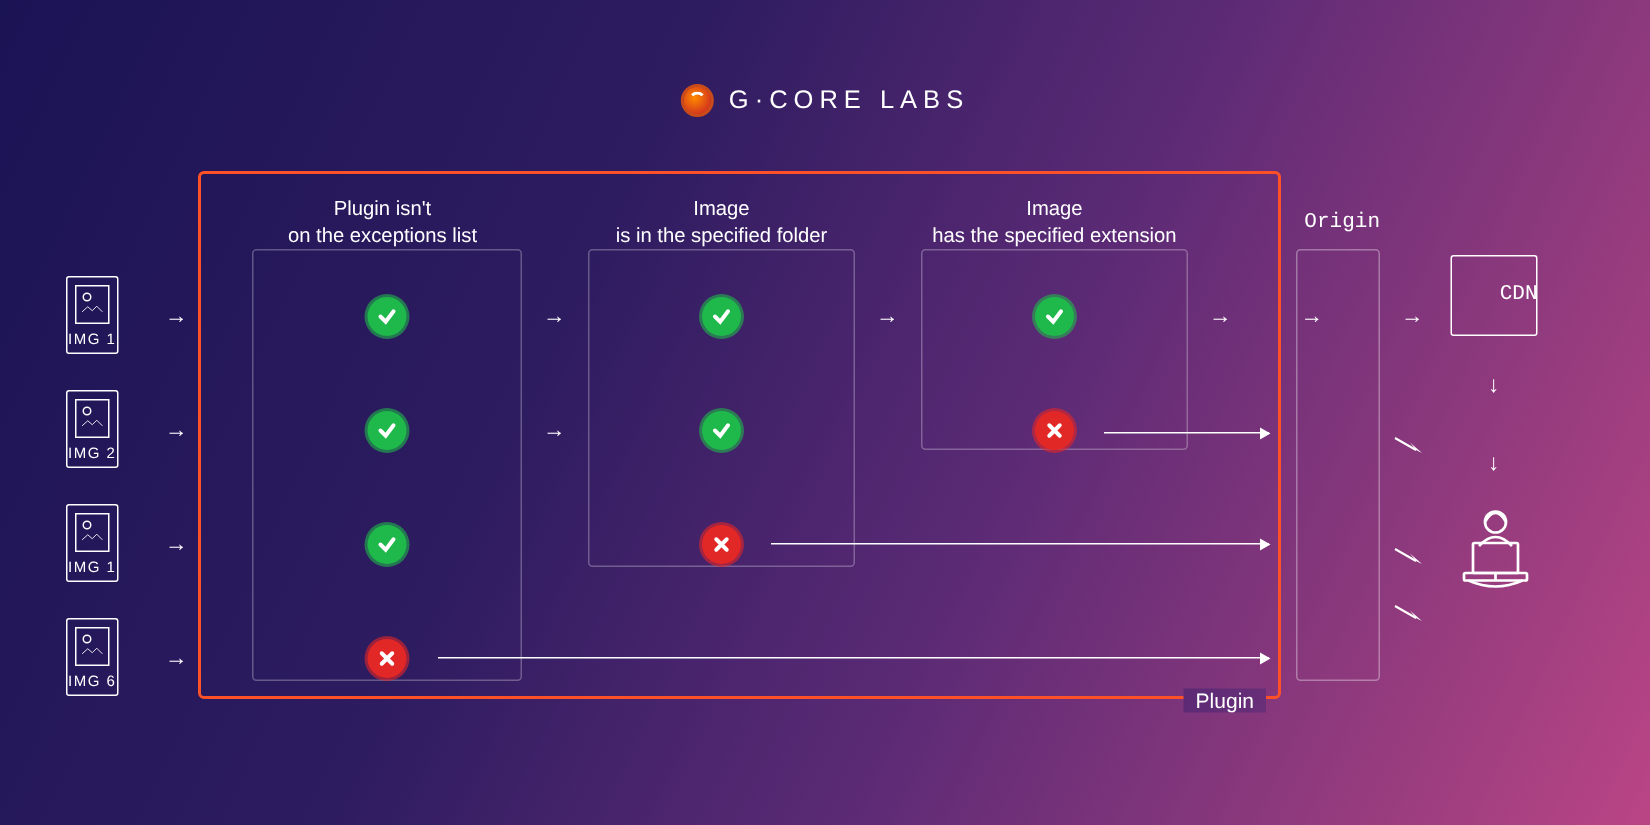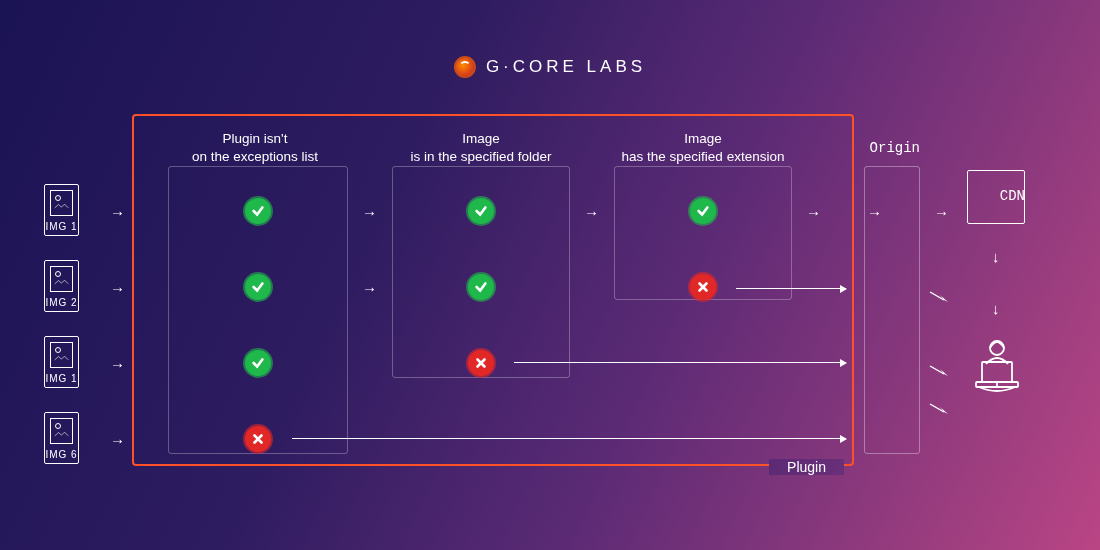--- a/index.html
+++ b/index.html
@@ -43,21 +43,21 @@
   width: 722px;
   height: 352px;
   border: 2px solid #ff5127;
   border-radius: 4px;
 }
 .plugin-label {
   position: absolute;
   right: 8px;
   bottom: -11px;
   background: linear-gradient(115deg, #5b2a75, #6a2f79);
-  padding: 0 18px;
+  padding: 0 8px;
   font-size: 14px;
 }
 
 .col-label {
   position: absolute;
   color: #fff;
   font-size: 13.5px;
   text-align: center;
   line-height: 1.35;
   white-space: pre;

